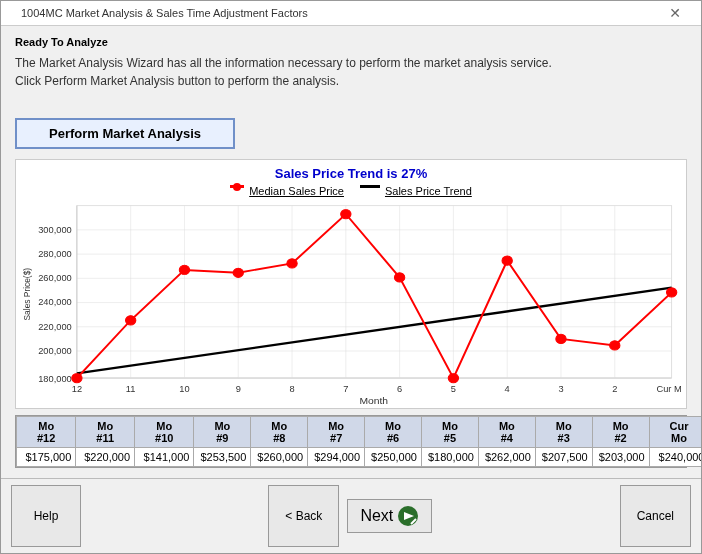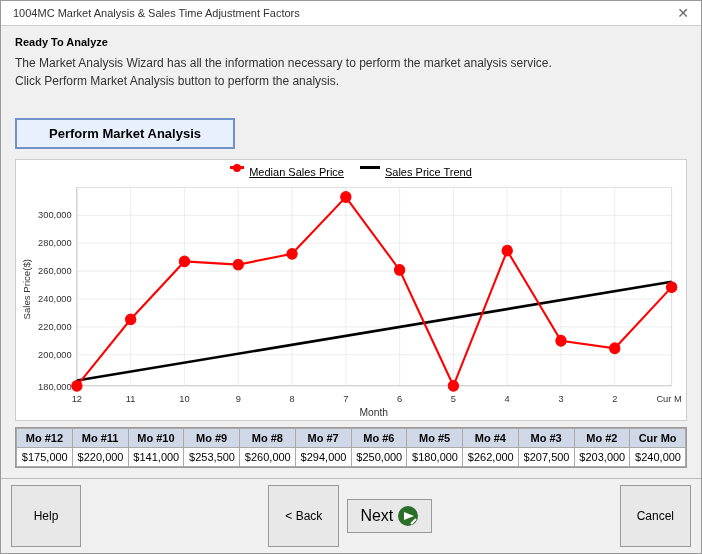--- a/index.html
+++ b/index.html
@@ -15,21 +15,21 @@
       width: 702px;
       height: 554px;
       background: #f0f0f0;
       border: 1px solid #999;
       display: flex;
       flex-direction: column;
     }
     .title-bar {
       background: #fff;
       border-bottom: 1px solid #ccc;
-      padding: 4px 12px;
+      padding: 4px 20px;
       display: flex;
       justify-content: space-between;
       align-items: center;
       font-size: 11px;
       color: #333;
       min-height: 22px;
     }
     .title-bar-close {
       font-size: 14px;
       cursor: pointer;
@@ -134,21 +134,21 @@
       background: #fff;
     }
     .data-table {
       width: 100%;
       border-collapse: collapse;
       font-size: 11px;
     }
     .data-table th {
       background: #d0d8e8;
       border: 1px solid #aaa;
-      padding: 3px 0;
+      padding: 3px 20px;
       text-align: center;
       font-weight: bold;
     }
     .data-table td {
       border: 1px solid #aaa;
       padding: 3px 4px;
       text-align: right;
       background: #fff;
     }
     .footer {
@@ -191,20 +191,21 @@
     <div class="ready-title">Ready To Analyze</div>
     <div class="description">
       <span>The Market Analysis Wizard has all the information necessary to perform the market analysis service.</span><br>
       <span>Click Perform Market Analysis button to perform the analysis.</span>
     </div>
     <div class="perform-btn-row">
       <button class="perform-btn">Perform Market Analysis</button>
     </div>
 
     <div class="chart-section">
+      <div class="chart-title">Sales Price Trend is 27%</div>
       <div class="legend">
         <div class="legend-item">
           <div class="legend-dot"></div>
           <span>Median Sales Price</span>
         </div>
         <div class="legend-item">
           <div class="legend-line"></div>
           <span>Sales Price Trend</span>
         </div>
       </div>

